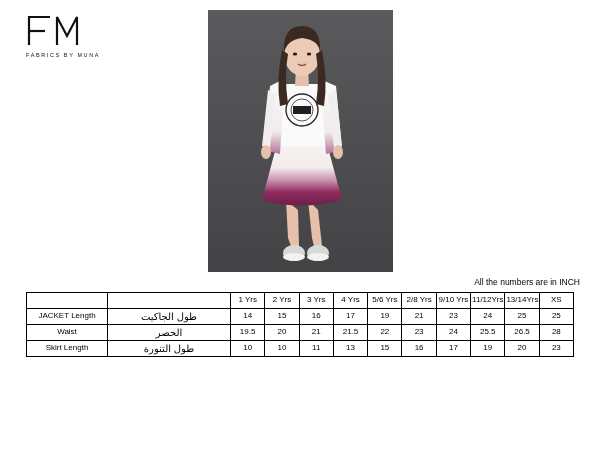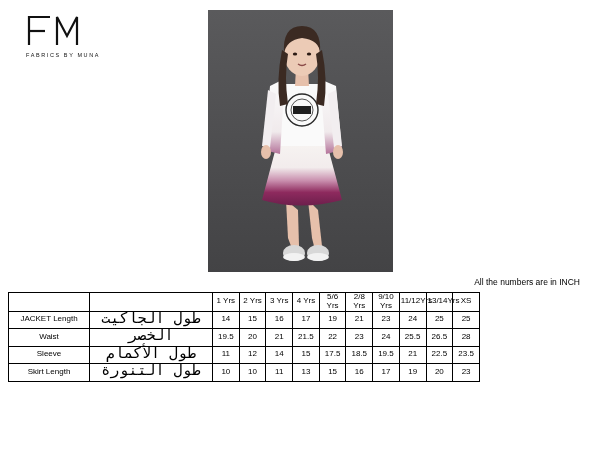--- a/index.html
+++ b/index.html
@@ -51,46 +51,45 @@
     position: absolute;
     right: 20px;
     top: 277px;
     font-size: 8.5px;
     color: #000;
   }
 
   
   .size-table {
     position: absolute;
-    left: 8px;
+    left: 26px;
     top: 292px;
-    width: 472px;
+    width: 548px;
     border-collapse: collapse;
     table-layout: fixed;
     padding-left: 36px;
   }
   .size-table td, .size-table th {
     border: 1px solid #000000;
     font-size: 8px;
     height: 15px;
     text-align: center;
     padding: 0 1px;
     font-weight: normal;
     color: #000;
     line-height: 1.1;
   }
   .size-table td.label-en {
     width: 78px;
     font-size: 8px;
   }
   .size-table td.label-ar {
     width: 120px;
-    font-size: 15px;
+    font-size: 10px;
     direction: rtl;
-    font-family: Liberation Mono, monospace;
   }
   .size-table th.head-blank-en { width: 78px; }
   .size-table th.head-blank-ar { width: 120px; }
   .size-table th.size-col {
     font-size: 8px;
     font-weight: normal;
   }
   .head-row th { height: 15px; }
   .num { font-size: 8px; }
 </style>
@@ -211,34 +210,20 @@
       <td class="num">21</td>
       <td class="num">21.5</td>
       <td class="num">22</td>
       <td class="num">23</td>
       <td class="num">24</td>
       <td class="num">25.5</td>
       <td class="num">26.5</td>
       <td class="num">28</td>
     </tr>
     <tr>
-      <td class="label-en">Sleeve</td>
-      <td class="label-ar">طول الأكمام</td>
-      <td class="num">11</td>
-      <td class="num">12</td>
-      <td class="num">14</td>
-      <td class="num">15</td>
-      <td class="num">17.5</td>
-      <td class="num">18.5</td>
-      <td class="num">19.5</td>
-      <td class="num">21</td>
-      <td class="num">22.5</td>
-      <td class="num">23.5</td>
-    </tr>
-    <tr>
       <td class="label-en">Skirt Length</td>
       <td class="label-ar">طول التنورة</td>
       <td class="num">10</td>
       <td class="num">10</td>
       <td class="num">11</td>
       <td class="num">13</td>
       <td class="num">15</td>
       <td class="num">16</td>
       <td class="num">17</td>
       <td class="num">19</td>

